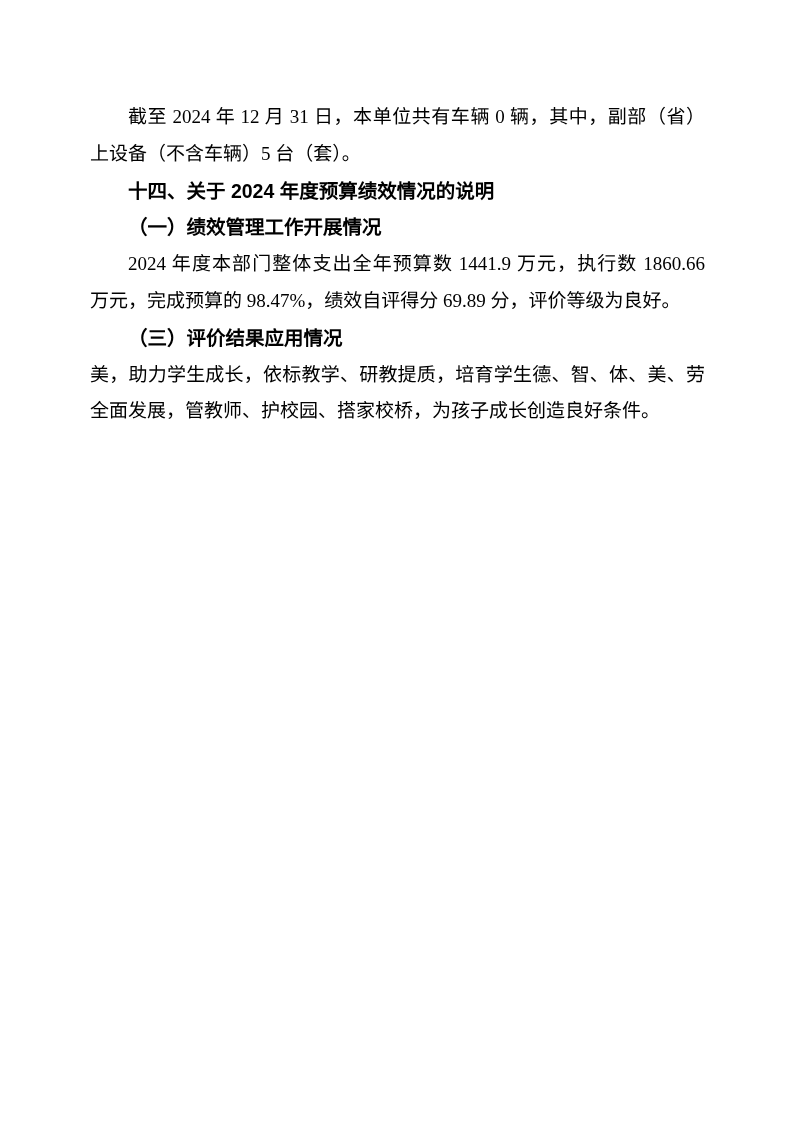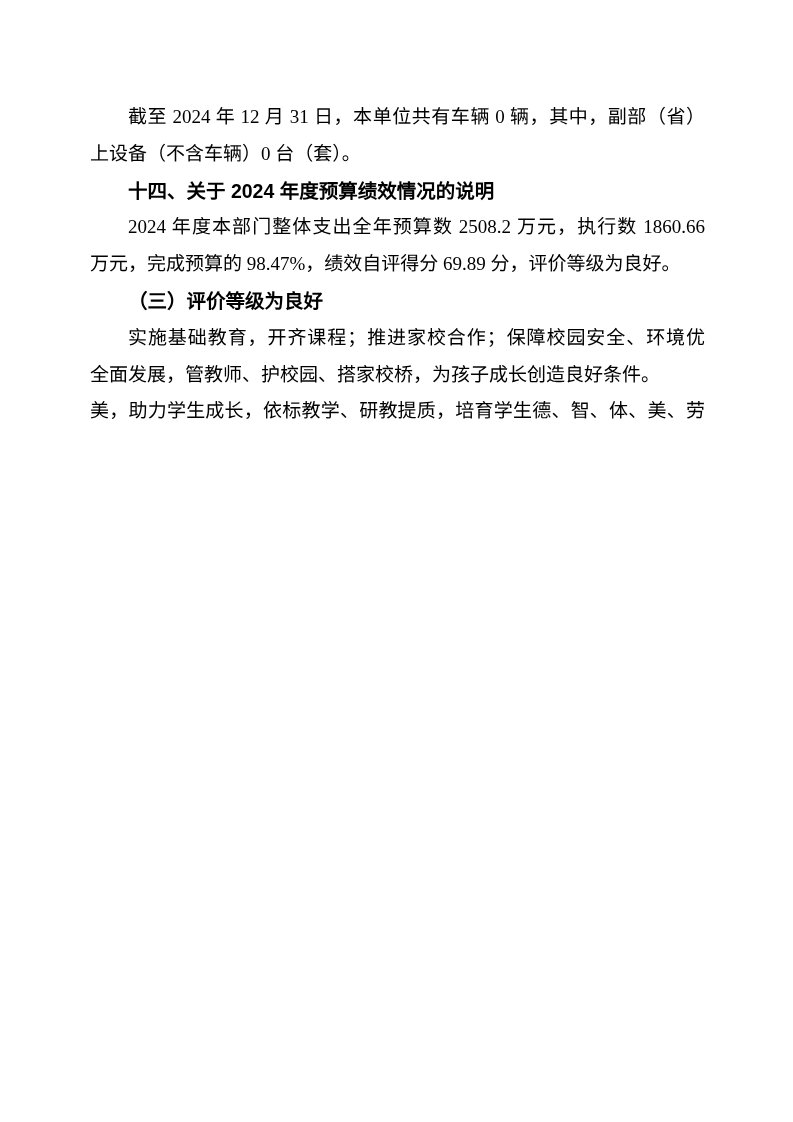--- a/index.html
+++ b/index.html
@@ -48,32 +48,32 @@
   }
 </style>
 </head>
 <body>
 
 <div class="page">
   <div class="content">
 
     <div>
       <div class="line indent">截至 2024 年 12 月 31 日，本单位共有车辆 0 辆，其中，副部（省）</div>
-      <div class="line last">上设备（不含车辆）0 台（套）。</div>
+      <div class="line last">上设备（不含车辆）5 台（套）。</div>
     </div>
 
     <div class="heading1">十四、关于 2024 年度预算绩效情况的说明</div>
 
+    <div class="heading2">（一）绩效管理工作开展情况</div>
 
     <div>
-      <div class="line indent">2024 年度本部门整体支出全年预算数 2508.2 万元，执行数 1860.66</div>
+      <div class="line indent">2024 年度本部门整体支出全年预算数 1441.9 万元，执行数 1860.66</div>
       <div class="line last">万元，完成预算的 98.47%，绩效自评得分 69.89 分，评价等级为良好。</div>
     </div>
 
-    <div class="heading2">（三）评价等级为良好</div>
+    <div class="heading2">（三）评价结果应用情况</div>
     <div>
-      <div class="line indent">实施基础教育，开齐课程；推进家校合作；保障校园安全、环境优</div>
+      <div class="line">美，助力学生成长，依标教学、研教提质，培育学生德、智、体、美、劳</div>
       <div class="line last">全面发展，管教师、护校园、搭家校桥，为孩子成长创造良好条件。</div>
-      <div class="line">美，助力学生成长，依标教学、研教提质，培育学生德、智、体、美、劳</div>
     </div>
 
   </div>
 </div>
 
 </body></html>

